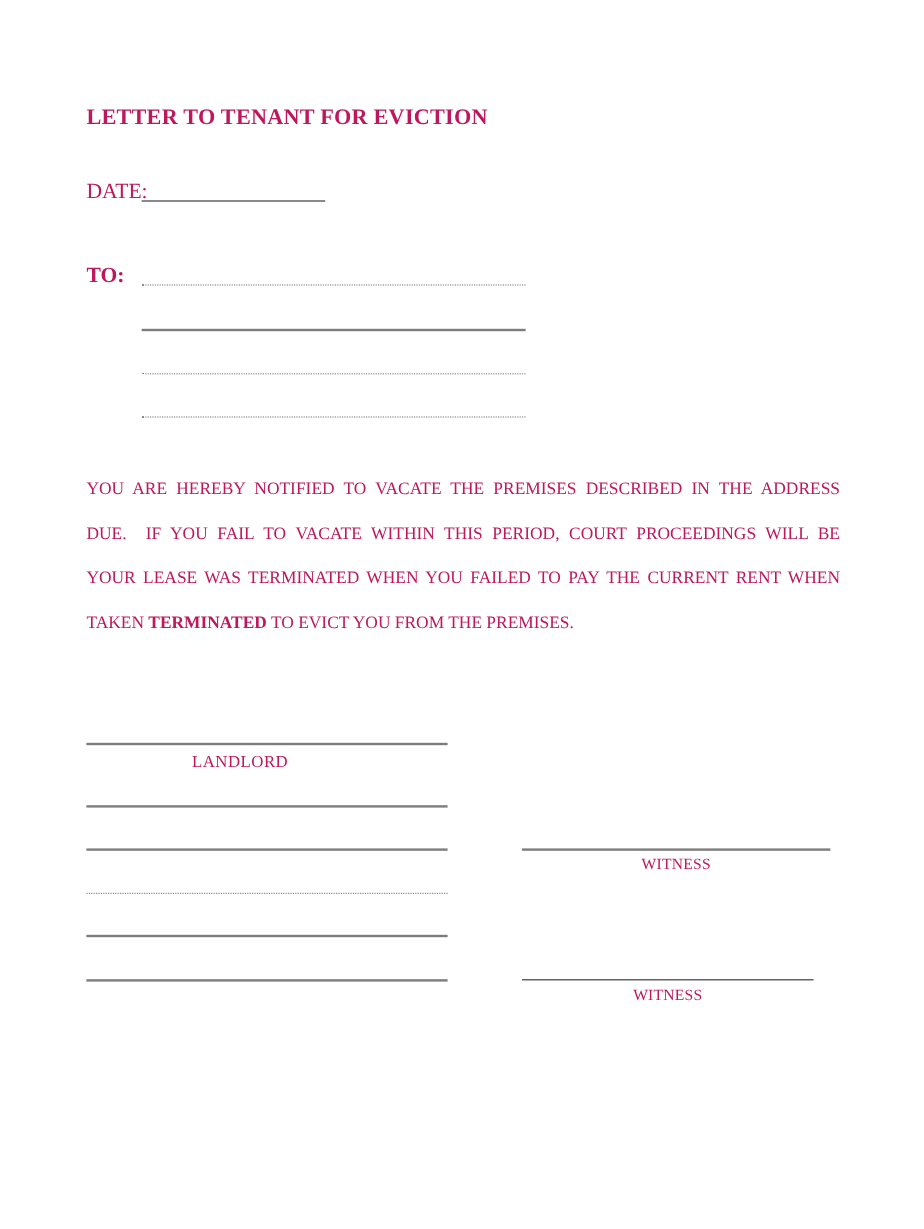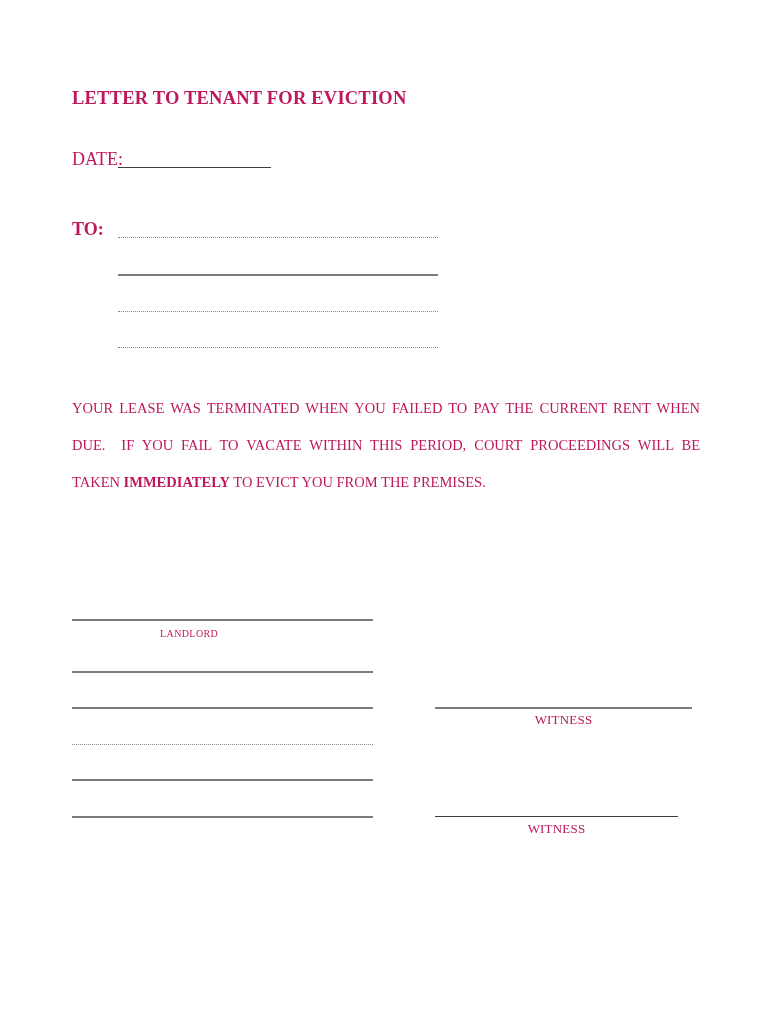--- a/index.html
+++ b/index.html
@@ -46,21 +46,21 @@
     white-space: pre-wrap;
   }
   .body-line.last {
     text-align: left;
     text-align-last: left;
   }
   .body-line b { font-weight: bold; }
 
   .landlord-label {
     left: 160px; top: 628px;
-    font-size: 10px;
+    font-size: 14px;
     letter-spacing: 0.4px;
   }
   .witness-label {
     font-size: 13px;
     text-align: center;
     letter-spacing: 0.2px;
   }
   .footer-text {
     left: 72px; top: 961px;
     font-size: 12px;
@@ -77,23 +77,24 @@
   <div class="abs field-label" style="left:72px; top:149px;">DATE:</div>
   <div class="hline dark" style="left:118px; top:167px; width:153px;"></div>
 
   <div class="abs field-label" style="left:72px; top:219px;font-weight:bold;">TO:</div>
   <div class="hline dotted" style="left:118px; top:237px; width:320px;"></div>
   <div class="hline solid" style="left:118px; top:274px; width:320px;"></div>
   <div class="hline dotted" style="left:118px; top:311px; width:320px;"></div>
   <div class="hline dotted" style="left:118px; top:347px; width:320px;"></div>
 
   <div class="abs body-text">
+    <div class="body-line">YOU ARE HEREBY NOTIFIED TO VACATE THE PREMISES DESCRIBED IN THE ADDRESS</div>
+    <div class="body-line">DUE.  IF YOU FAIL TO VACATE WITHIN THIS PERIOD, COURT PROCEEDINGS WILL BE</div>
     <div class="body-line">YOUR LEASE WAS TERMINATED WHEN YOU FAILED TO PAY THE CURRENT RENT WHEN</div>
-    <div class="body-line">DUE.  IF YOU FAIL TO VACATE WITHIN THIS PERIOD, COURT PROCEEDINGS WILL BE</div>
-    <div class="body-line last"><span>TAKEN </span><b>IMMEDIATELY</b><span> TO EVICT YOU FROM THE PREMISES.</span></div>
+    <div class="body-line last"><span>TAKEN </span><b>TERMINATED</b><span> TO EVICT YOU FROM THE PREMISES.</span></div>
   </div>
 
   <div class="hline solid" style="left:72px; top:619px; width:301px;"></div>
   <div class="abs landlord-label">LANDLORD</div>
 
   <div class="hline solid" style="left:72px; top:671px; width:301px;"></div>
   <div class="hline solid" style="left:72px; top:707px; width:301px;"></div>
   <div class="hline dotted" style="left:72px; top:744px; width:301px;"></div>
   <div class="hline solid" style="left:72px; top:779px; width:301px;"></div>
   <div class="hline solid" style="left:72px; top:816px; width:301px;"></div>

